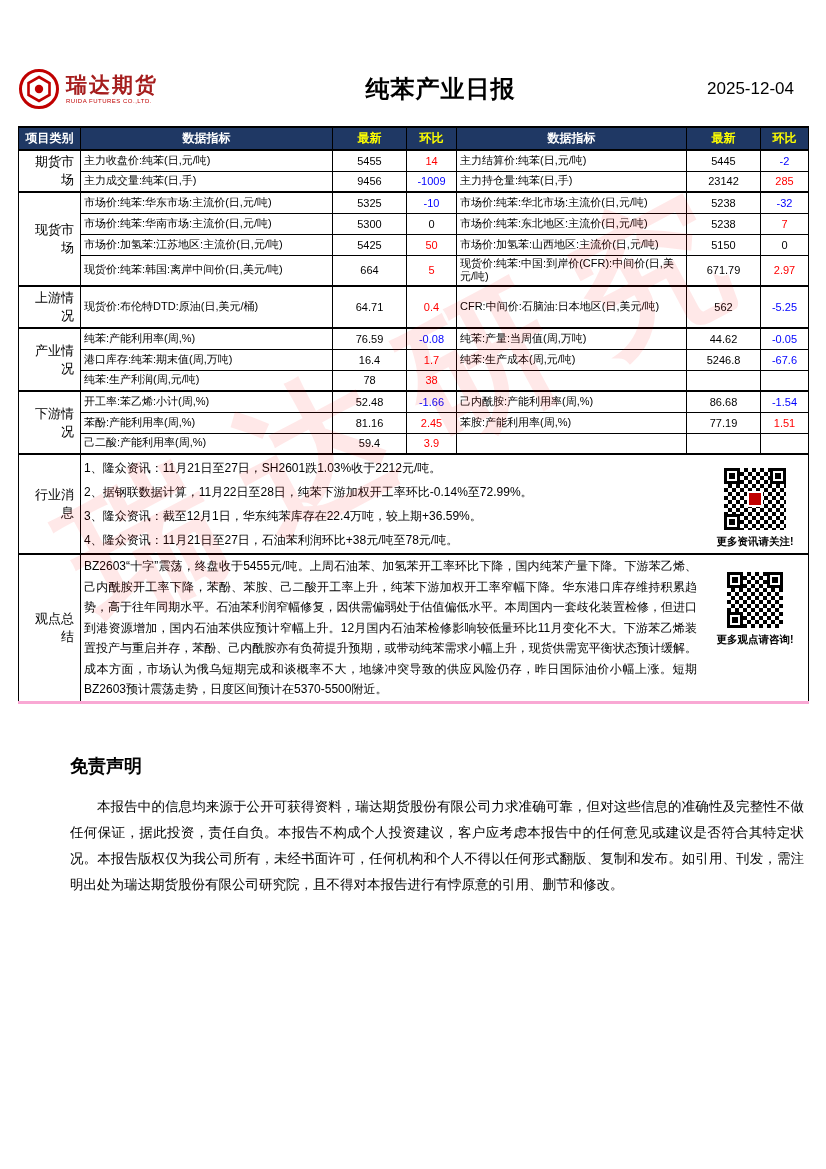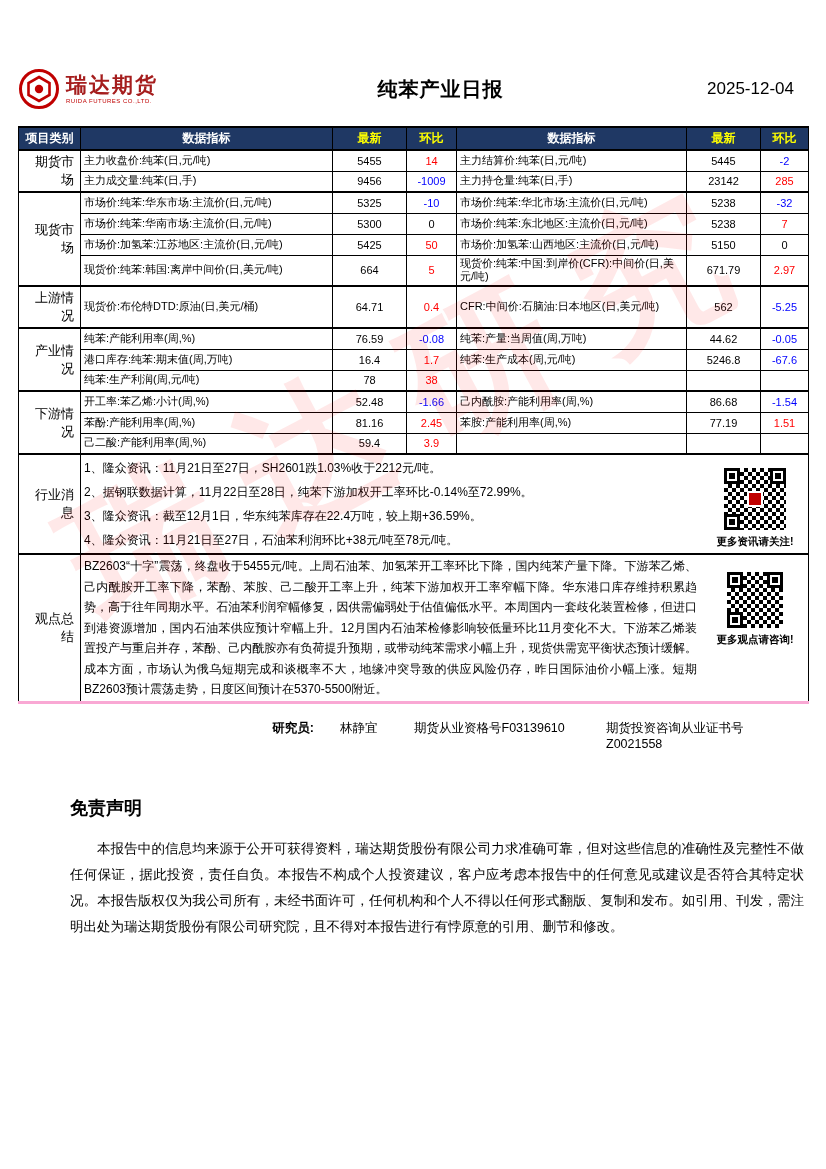--- a/index.html
+++ b/index.html
@@ -12,21 +12,21 @@
     font-size:150px; font-weight:bold; color:rgba(255,0,0,0.09); transform:rotate(-28deg);
     letter-spacing:40px; pointer-events:none; z-index:4; white-space:nowrap; }
 
   
   .rpt-header { display:flex; align-items:center; padding:68px 18px 10px 18px; }
   .logo { display:flex; align-items:center; width:185px; }
   .logo-emblem { width:42px; height:42px; margin-right:6px; flex:0 0 auto; }
   .logo-texts { line-height:1.05; }
   .logo-name { font-size:21px; font-weight:bold; color:#a51d1d; letter-spacing:2px; }
   .logo-sub { font-size:6px; color:#c00000; letter-spacing:0.5px; margin-top:2px; }
-  .rpt-title { flex:1; text-align:center; font-size:20px; font-weight:bold; letter-spacing:1px; }
+  .rpt-title { flex:1; text-align:center; font-size:24px; font-weight:bold; letter-spacing:1px; }
   .rpt-date { width:130px; text-align:right; font-size:17px; padding-right:14px; }
 
   
   table.ind { width:790px; margin:6px 18px 0 18px; border-collapse:collapse; table-layout:fixed; position:relative; z-index:2; }
   .ind th, .ind td { border:1px solid #000; }
   .ind thead th { background:#1f3864; color:#ffffff; font-size:12px; font-weight:bold; height:23px; }
   .ind thead th.y { color:#ffff00; }
   .ind td { height:21px; padding:1px 3px; }
   .ind td.cat { text-align:right; font-size:13px; padding:2px 6px; }
   .ind td.lbl { font-size:11px; line-height:1.25; }
@@ -262,26 +262,20 @@
               </div>
               <div class="qr-caption">更多观点请咨询!</div>
             </div>
           </div>
         </td>
       </tr>
     </tbody>
   </table>
 
   <div class="researchers">
-    <div class="res-line">
-      <span class="res-label">研究员:</span>
-      <span class="res-name">林静宜</span>
-      <span class="res-cert">期货从业资格号F03139610</span>
-      <span class="res-cert">期货投资咨询从业证书号Z0021558</span>
-    </div>
   </div>
 
   <div class="disclaimer">
     <h2>免责声明</h2>
     <p>本报告中的信息均来源于公开可获得资料，瑞达期货股份有限公司力求准确可靠，但对这些信息的准确性及完整性不做任何保证，据此投资，责任自负。本报告不构成个人投资建议，客户应考虑本报告中的任何意见或建议是否符合其特定状况。本报告版权仅为我公司所有，未经书面许可，任何机构和个人不得以任何形式翻版、复制和发布。如引用、刊发，需注明出处为瑞达期货股份有限公司研究院，且不得对本报告进行有悖原意的引用、删节和修改。</p>
   </div>
 
 </div>
 
 </body></html>

